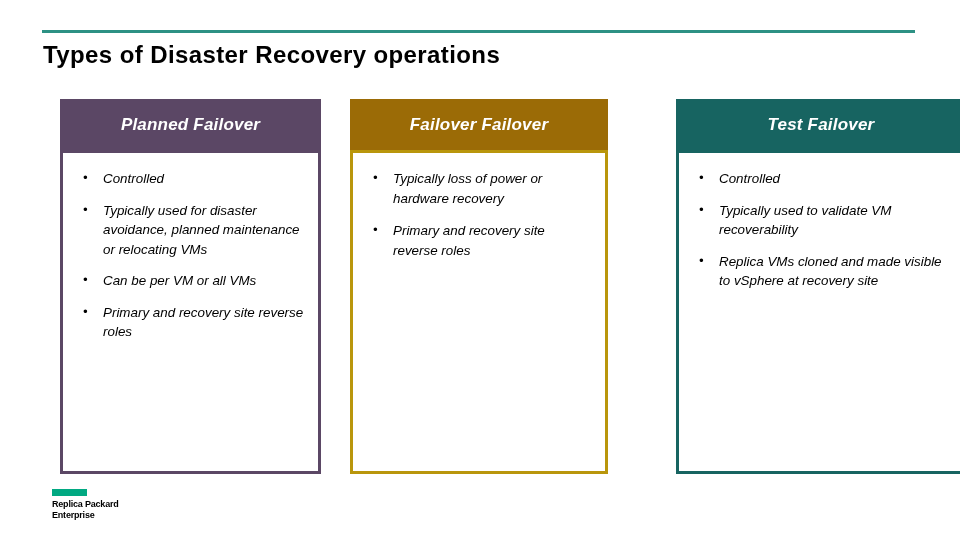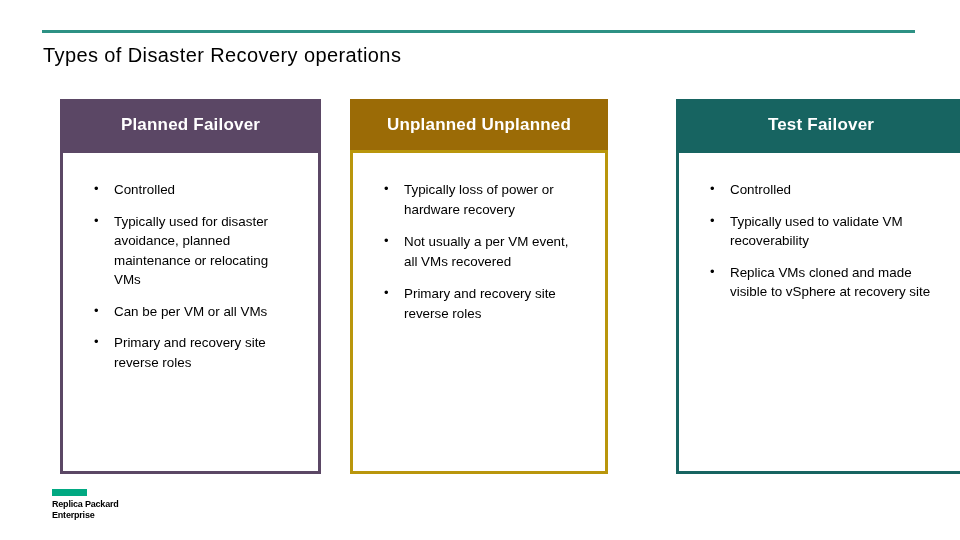--- a/index.html
+++ b/index.html
@@ -31,32 +31,33 @@
     height: 3px;
     background: #2d9184;
   }
 
   
   .slide-title {
     position: absolute;
     left: 43px;
     top: 40px;
     width: 880px;
-    font-size: 20px;
-    font-weight: normal;
+    font-size: 24px;
+    font-weight: bold;
     color: #000000;
     letter-spacing: 0.4px;
     line-height: 30px;
     white-space: nowrap;
   }
 
   
   .col {
     position: absolute;
     top: 99px;
+    font-style: italic;
   }
   .col-1 { left: 60px;  width: 261px; }
   .col-2 { left: 350px; width: 258px; }
   .col-3 { left: 676px; width: 290px; }
 
   .col-header {
     height: 51px;
     box-sizing: border-box;
     display: flex;
     align-items: center;
@@ -72,21 +73,21 @@
     border-style: solid;
     border-width: 3px;
     border-top-width: 3px;
     height: 324px;
     padding: 13px 10px 0 10px;
     background: #ffffff;
   }
 
   .bullet-list {
     list-style: none;
-    margin: 14px;
+    margin: 3px;
     padding: 0;
   }
   .bullet-item {
     position: relative;
     padding-left: 27px;
     margin-bottom: 12px;
     font-size: 13.4px;
     line-height: 19.5px;
     color: #000000;
   }
@@ -140,25 +141,24 @@
       <ul class="bullet-list">
         <li class="bullet-item">Controlled</li>
         <li class="bullet-item">Typically used for disaster avoidance, planned maintenance or relocating VMs</li>
         <li class="bullet-item">Can be per VM or all VMs</li>
         <li class="bullet-item">Primary and recovery site reverse roles</li>
       </ul>
     </div>
   </div>
 
   <div class="col col-2">
-    <div class="col-header" style="background:#9b6b06;">Unplanned Unplanned</div>
+    <div class="col-header" style="background:#9b6b06;">Failover Failover</div>
     <div class="col-body" style="border-color:#b9960c;">
       <ul class="bullet-list">
         <li class="bullet-item">Typically loss of power or hardware recovery</li>
-        <li class="bullet-item">Not usually a per VM event, all VMs recovered</li>
         <li class="bullet-item">Primary and recovery site reverse roles</li>
       </ul>
     </div>
   </div>
 
   <div class="col col-3">
     <div class="col-header" style="background:#176461;">Test Failover</div>
     <div class="col-body" style="border-color:#176461;">
       <ul class="bullet-list">
         <li class="bullet-item">Controlled</li>

